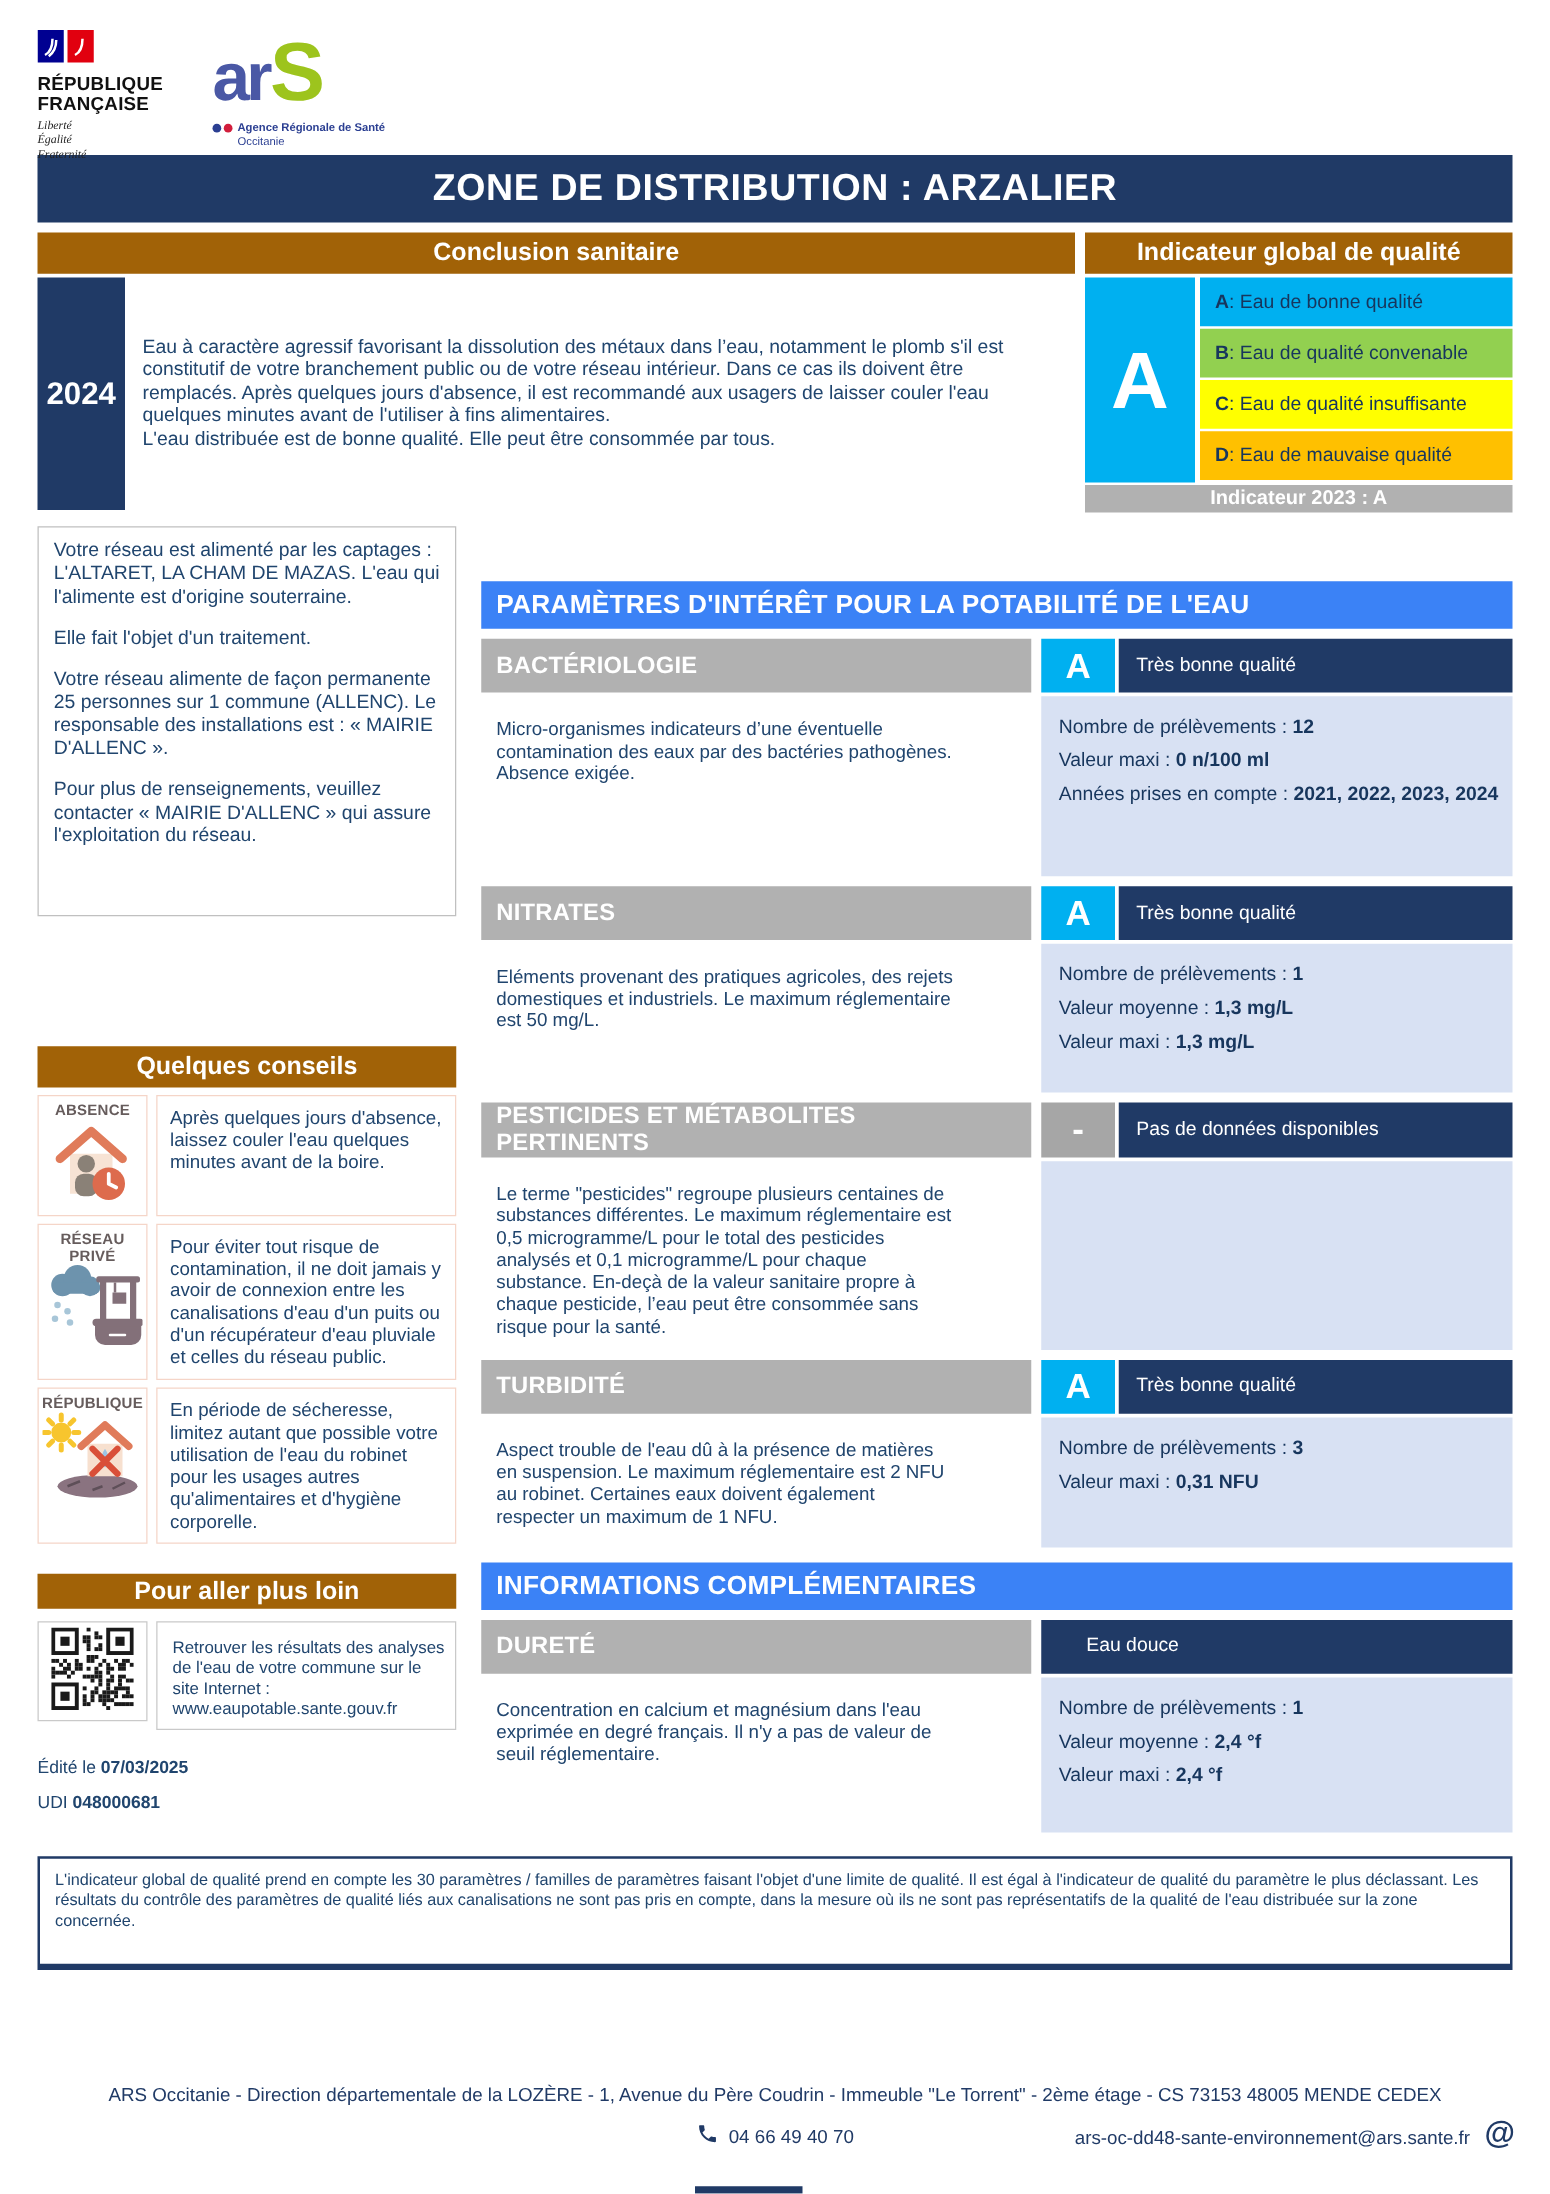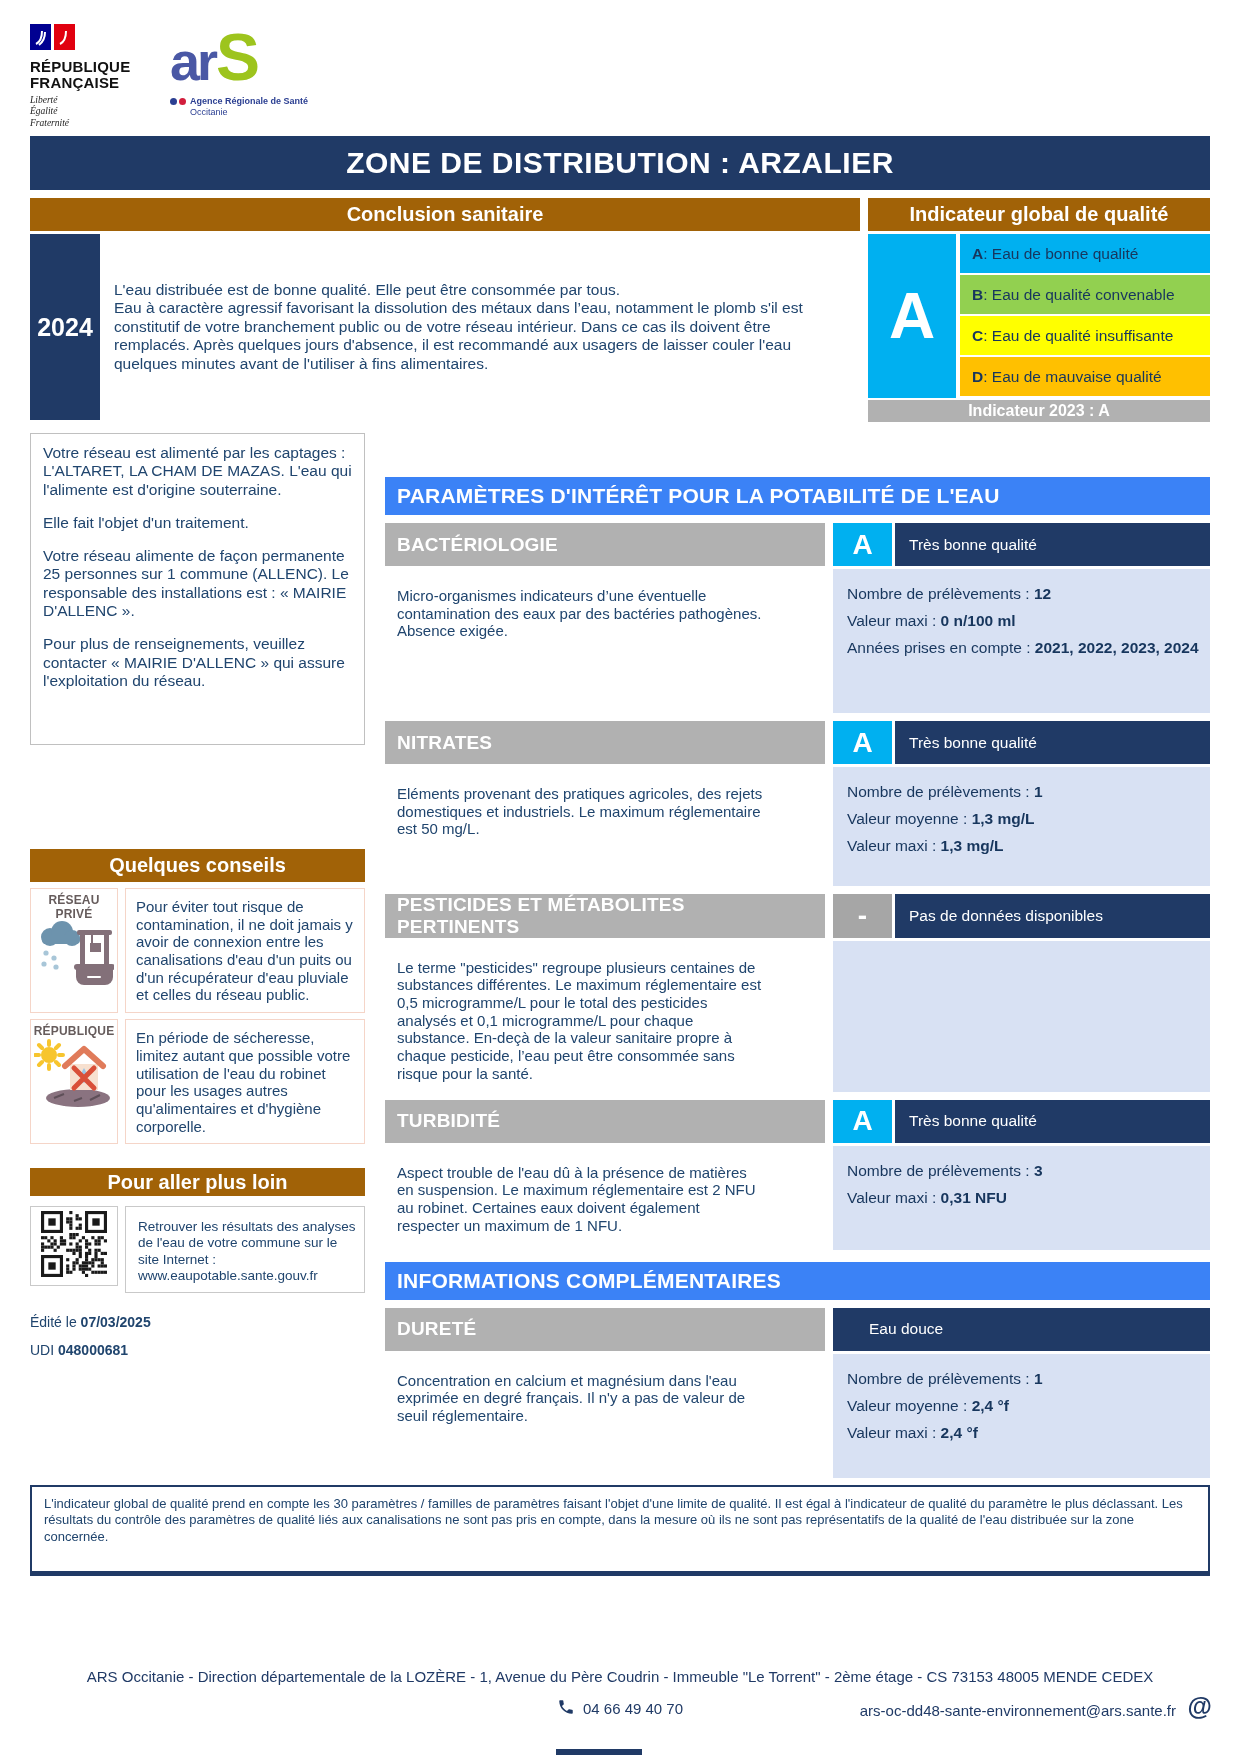--- a/index.html
+++ b/index.html
@@ -16,21 +16,21 @@
   .ars-block{width:170px;text-align:left;padding-top:4px;}
   .ars-word{line-height:58px;white-space:nowrap;}
   .ars-ar{font-size:54px;font-weight:bold;color:#4a58a5;letter-spacing:-3px;}
   .ars-s{font-size:66px;font-weight:bold;color:#9dc41d;margin-left:1px;}
   .ars-caption{font-size:9px;color:#2b3f92;line-height:1.25;margin-top:-8px;display:flex;gap:4px;}
   .ars-dots{display:flex;gap:2px;padding-top:2px;}
   .dotb{width:7px;height:7px;border-radius:50%;background:#2b3f92;}
   .dotr{width:7px;height:7px;border-radius:50%;background:#d21e3c;}
   .ars-org{font-weight:bold;}
   
-  .banner{margin-top:16px;height:54px;background:#203a66;color:#fff;font-size:30px;font-weight:bold;
+  .banner{margin-top:4px;height:54px;background:#203a66;color:#fff;font-size:30px;font-weight:bold;
           text-align:center;line-height:54px;letter-spacing:.5px;}
   
   .top-grid{display:grid;grid-template-columns:830px 342px;gap:8px;margin-top:8px;}
   .gray-bar{background:#a16207;color:#fff;font-weight:bold;font-size:20px;text-align:center;height:33px;line-height:33px;}
   .conclusion-row{display:flex;min-height:186px;margin-top:3px;}
   .year-box{width:70px;background:#203a66;color:#fff;font-size:25px;font-weight:bold;
             display:flex;align-items:center;justify-content:center;}
   .conclusion-text{flex:1;display:flex;flex-direction:column;justify-content:center;
                    padding:6px 10px 6px 14px;font-size:15.5px;line-height:1.2;}
   .ind-body{display:grid;grid-template-columns:88px 1fr;column-gap:4px;margin-top:3px;}
@@ -132,22 +132,22 @@
   </div>
 
   <div class="banner">ZONE DE DISTRIBUTION : ARZALIER</div>
 
   <div class="top-grid">
     <div>
       <div class="gray-bar">Conclusion sanitaire</div>
       <div class="conclusion-row">
         <div class="year-box">2024</div>
         <div class="conclusion-text">
+          <div>Eau à caractère agressif favorisant la dissolution des métaux dans l’eau, notamment le plomb s'il est constitutif de votre branchement public ou de votre réseau intérieur. Dans ce cas ils doivent être remplacés. Après quelques jours d'absence, il est recommandé aux usagers de laisser couler l'eau quelques minutes avant de l'utiliser à fins alimentaires.</div>
           <div>L'eau distribuée est de bonne qualité. Elle peut être consommée par tous.</div>
-          <div>Eau à caractère agressif favorisant la dissolution des métaux dans l’eau, notamment le plomb s'il est constitutif de votre branchement public ou de votre réseau intérieur. Dans ce cas ils doivent être remplacés. Après quelques jours d'absence, il est recommandé aux usagers de laisser couler l'eau quelques minutes avant de l'utiliser à fins alimentaires.</div>
         </div>
       </div>
     </div>
     <div>
       <div class="gray-bar">Indicateur global de qualité</div>
       <div class="ind-body">
         <div class="big-grade" style="background: rgb(0, 176, 240);">A</div>
         <div class="legend-row" style="background: rgb(0, 176, 240);">
             <b>A</b>
             <span> : Eau de bonne qualité</span>
@@ -174,20 +174,34 @@
     <div>
       <div class="origin-box">
         <p>Votre réseau est alimenté par les captages : L'ALTARET, LA CHAM DE MAZAS. L'eau qui l'alimente est d'origine souterraine.</p>
         <p>Elle fait l'objet d'un traitement.</p>
         <p>Votre réseau alimente de façon permanente 25 personnes sur 1 commune (ALLENC). Le responsable des installations est : « MAIRIE D'ALLENC ».</p>
         <p>Pour plus de renseignements, veuillez contacter « MAIRIE D'ALLENC » qui assure l'exploitation du réseau.</p>
       </div>
 
       <div class="gray-bar conseils-bar">Quelques conseils</div>
 
+      <div class="advice-row">
+        <div class="advice-icon-box">
+          <div class="advice-tag">ABSENCE</div>
+          <svg width="80" height="72" viewBox="0 0 80 72">
+            <rect x="22" y="28" width="34" height="32" fill="#f7e3d4"></rect>
+            <path d="M14 32 L39 10 L64 32" stroke="#e07b5a" stroke-width="7" fill="none" stroke-linecap="round" stroke-linejoin="round"></path>
+            <circle cx="35" cy="36" r="7" fill="#8a8177"></circle>
+            <rect x="26" y="44" width="18" height="18" rx="7" fill="#8a8177"></rect>
+            <circle cx="53" cy="52" r="13" fill="#dd6b4d"></circle>
+            <path d="M53 52V44M53 52l6 3" stroke="#fff" stroke-width="3" fill="none" stroke-linecap="round"></path>
+          </svg>
+        </div>
+        <div class="advice-text">Après quelques jours d'absence, laissez couler l'eau quelques minutes avant de la boire.</div>
+      </div>
 
       <div class="advice-row">
         <div class="advice-icon-box">
           <div class="advice-tag">RÉSEAU PRIVÉ</div>
           <svg width="80" height="72" viewBox="0 0 80 72">
             <g fill="#6d93ad">
               <circle cx="16" cy="16" r="9"></circle>
                 <circle cx="28" cy="11" r="11"></circle>
                 <circle cx="38" cy="17" r="8"></circle>
               <rect x="8" y="14" width="38" height="9" rx="4"></rect>

